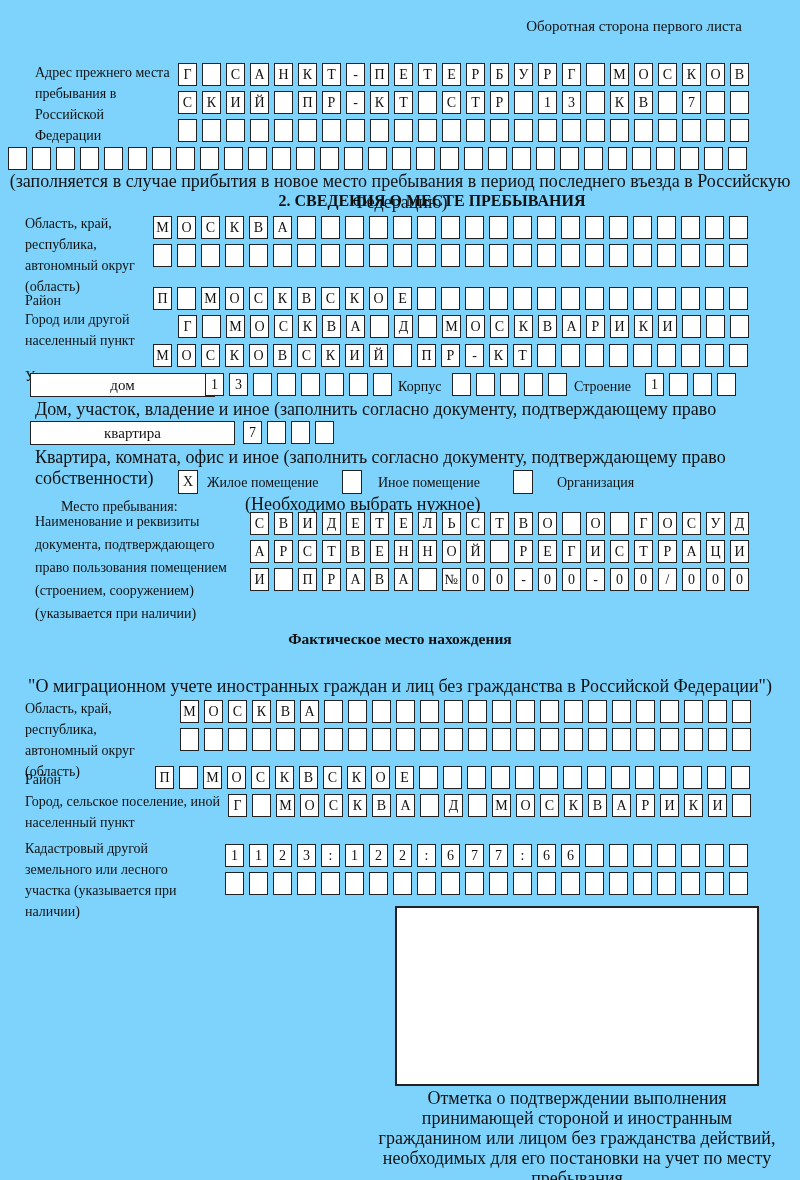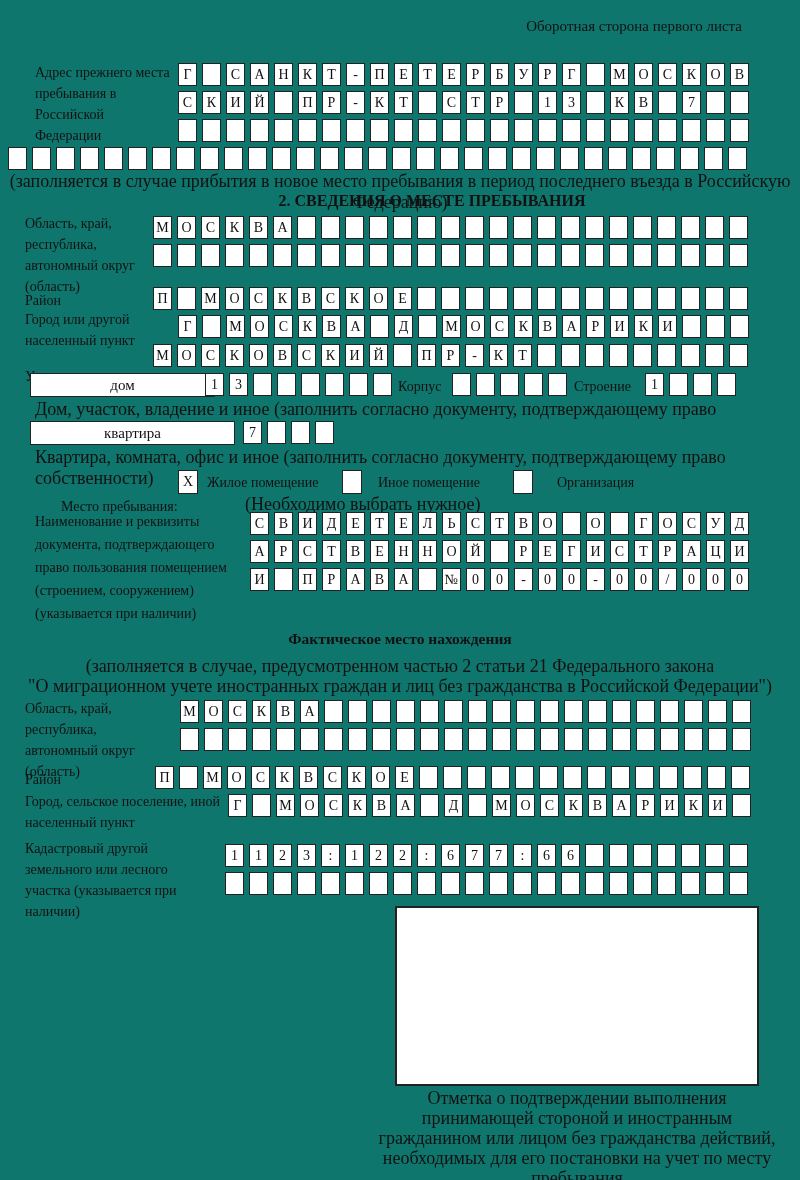--- a/index.html
+++ b/index.html
@@ -1,17 +1,17 @@
 <!DOCTYPE html>
 <html><head>
 <meta charset="utf-8">
 <style>
   html,body{margin:0;padding:0;background:#ffffff;}
   #page{
-    position:relative;width:800px;height:1180px;background:#0f766e;
+    position:relative;width:800px;height:1180px;background:#7dd3fc;
     font-family:"Liberation Serif","DejaVu Serif",serif;color:#111;overflow:hidden;
   }
   .abs{position:absolute;}
   .label{font-size:14px;line-height:21px;color:#111;}
   .caption{font-size:18px;color:#111;}
   .center{width:800px;left:0;text-align:center;}
   .bold{font-weight:bold;}
   .cells{position:absolute;display:flex;}
   .cell{
     box-sizing:border-box;width:19px;height:23px;margin-right:5px;
@@ -404,21 +404,20 @@
       <span class="cell">-</span>
       <span class="cell">0</span>
       <span class="cell">0</span>
       <span class="cell">/</span>
       <span class="cell">0</span>
       <span class="cell">0</span>
       <span class="cell">0</span>
     </div>
 
   <div class="abs caption center bold" style="top:630px;font-size:15.5px;">Фактическое место нахождения</div>
-  <div class="abs caption center" style="top:656px;">(заполняется в случае, предусмотренном частью 2 статьи 21 Федерального закона</div>
   <div class="abs caption center" style="top:676px;">"О миграционном учете иностранных граждан и лиц без гражданства в Российской Федерации")</div>
 
   <div class="abs label" style="left:25px;top:698px;width:138px;">Область, край, республика, автономный округ (область)</div>
   <div class="cells" style="left:180px;top:700px;">
       <span class="cell">М</span>
       <span class="cell">О</span>
       <span class="cell">С</span>
       <span class="cell">К</span>
       <span class="cell">В</span>
       <span class="cell">А</span>

